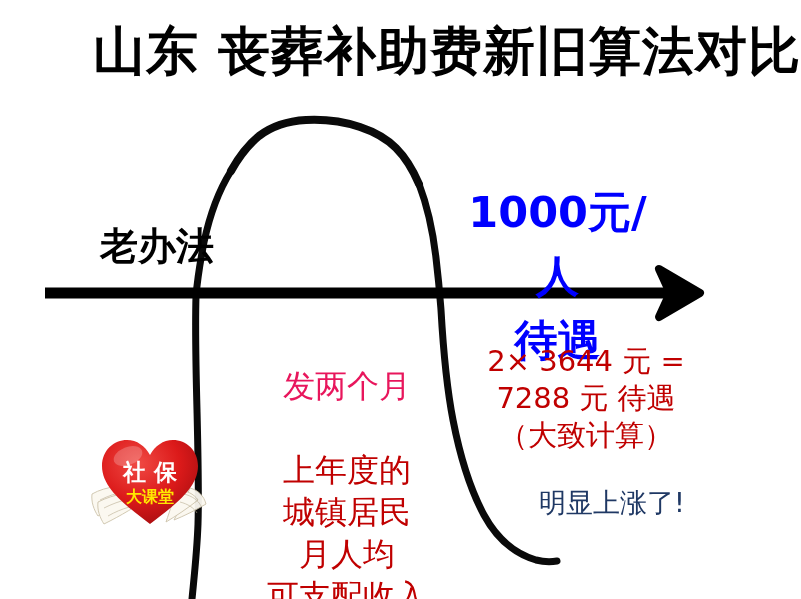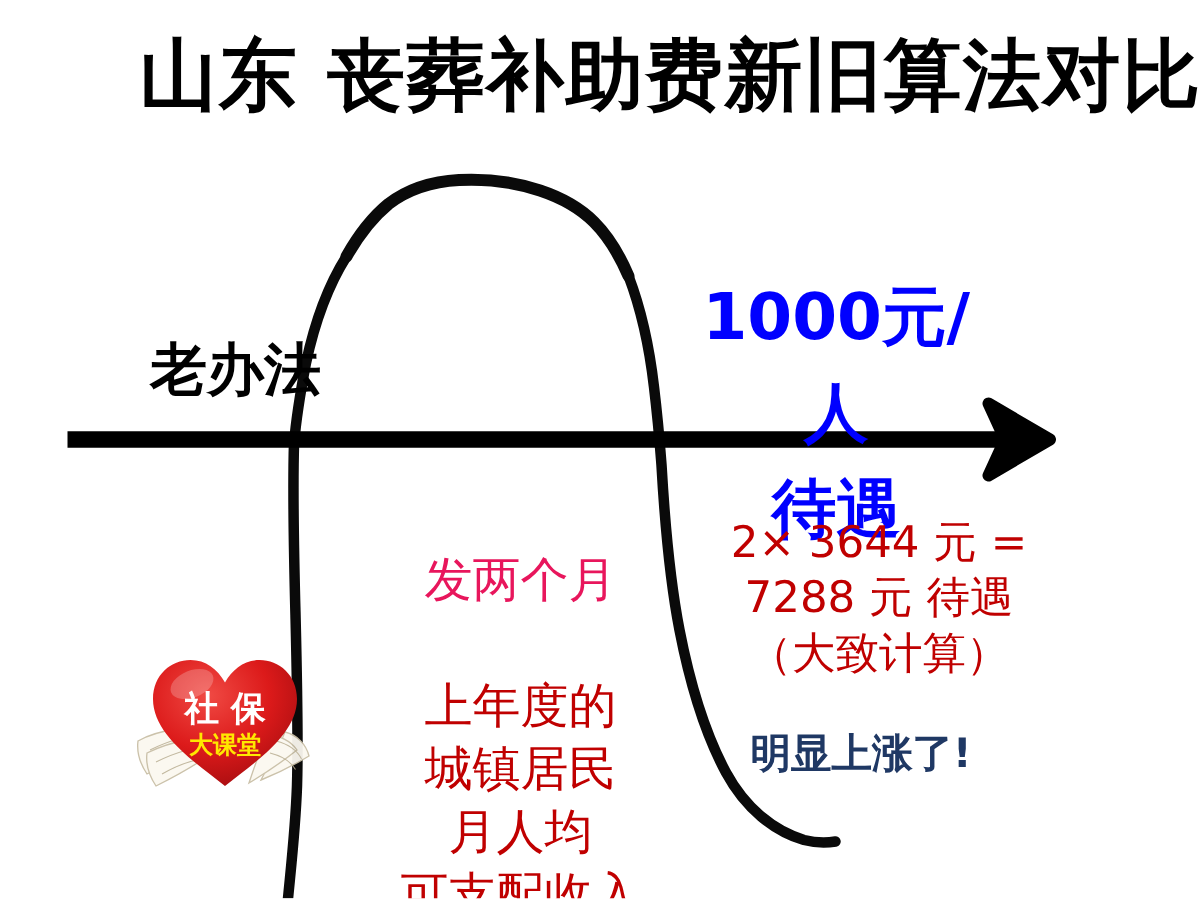--- a/index.html
+++ b/index.html
@@ -106,26 +106,26 @@
     left: 462px;
     top: 343px;
     width: 248px;
     font-size: 29px;
     line-height: 37px;
     font-weight: normal;
     color: #C00000;
   }
 
   #new-right-note {
-    left: 450px;
+    left: 488px;
     top: 486px;
     width: 248px;
     font-size: 27px;
     line-height: 34px;
-    font-weight: bold;
+    font-weight: normal;
     color: #1F3864;
   }
 
   
   #logo {
     position: absolute;
     left: 86px;
     top: 428px;
     width: 128px;
     height: 110px;

